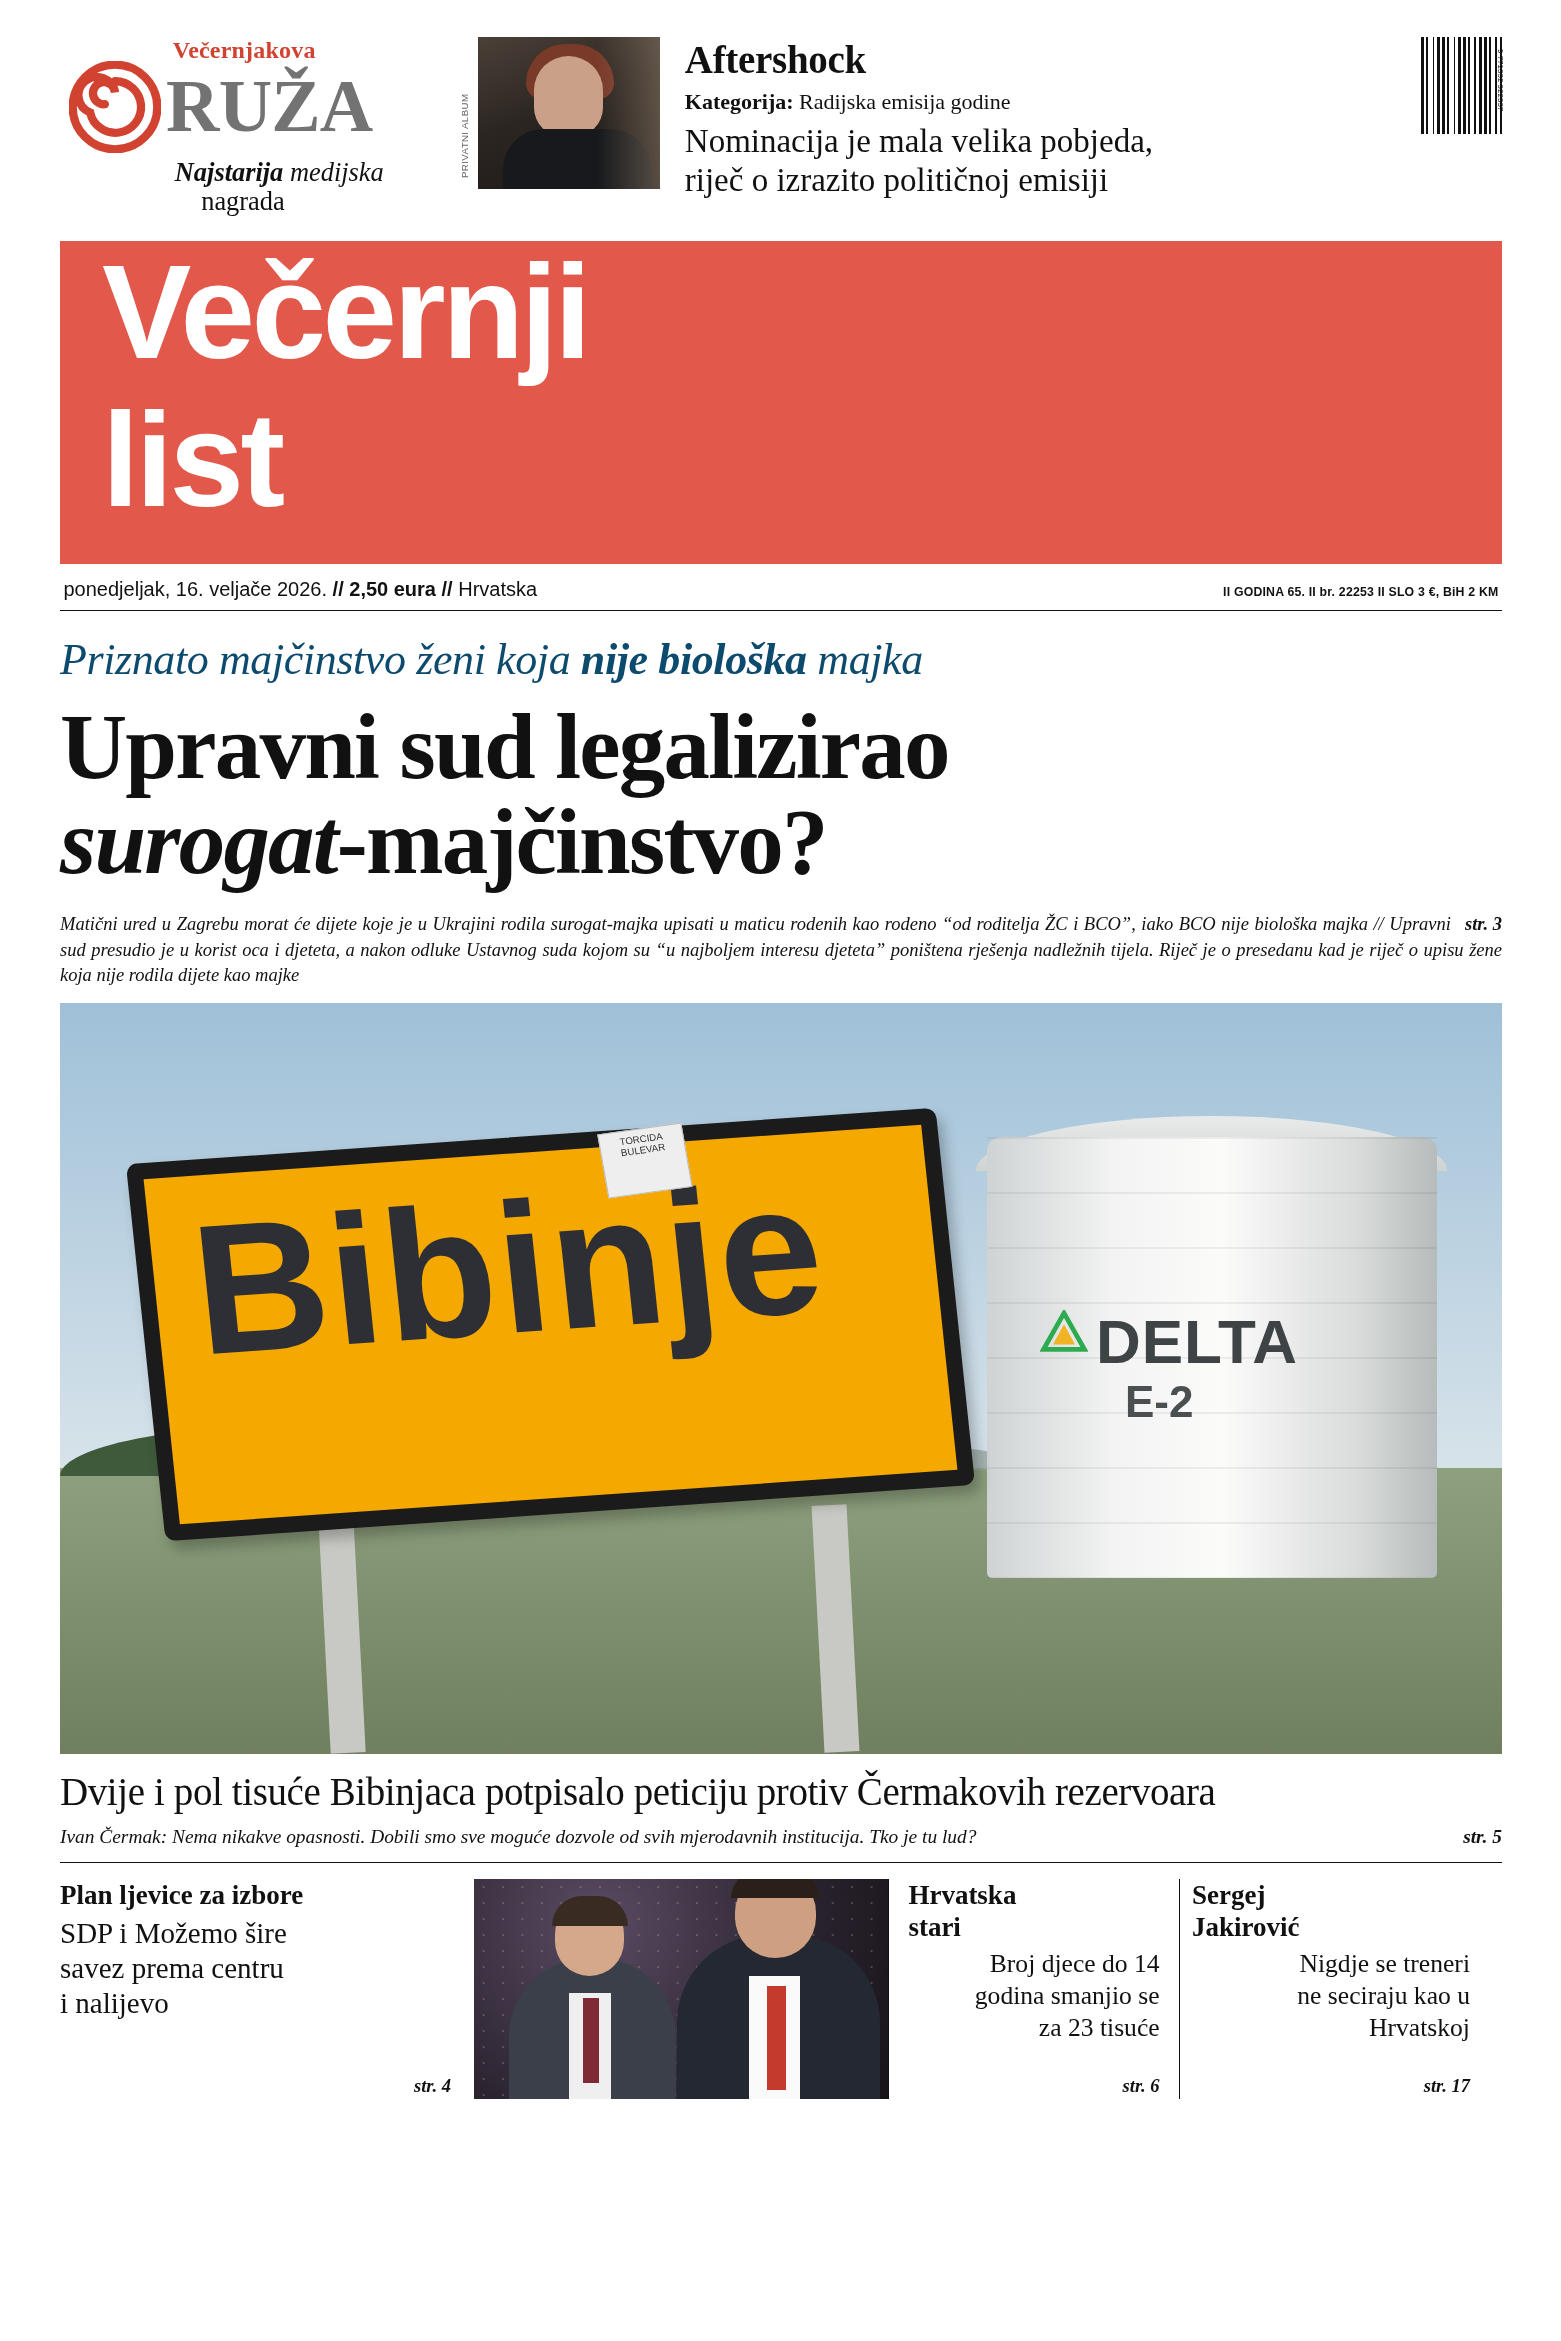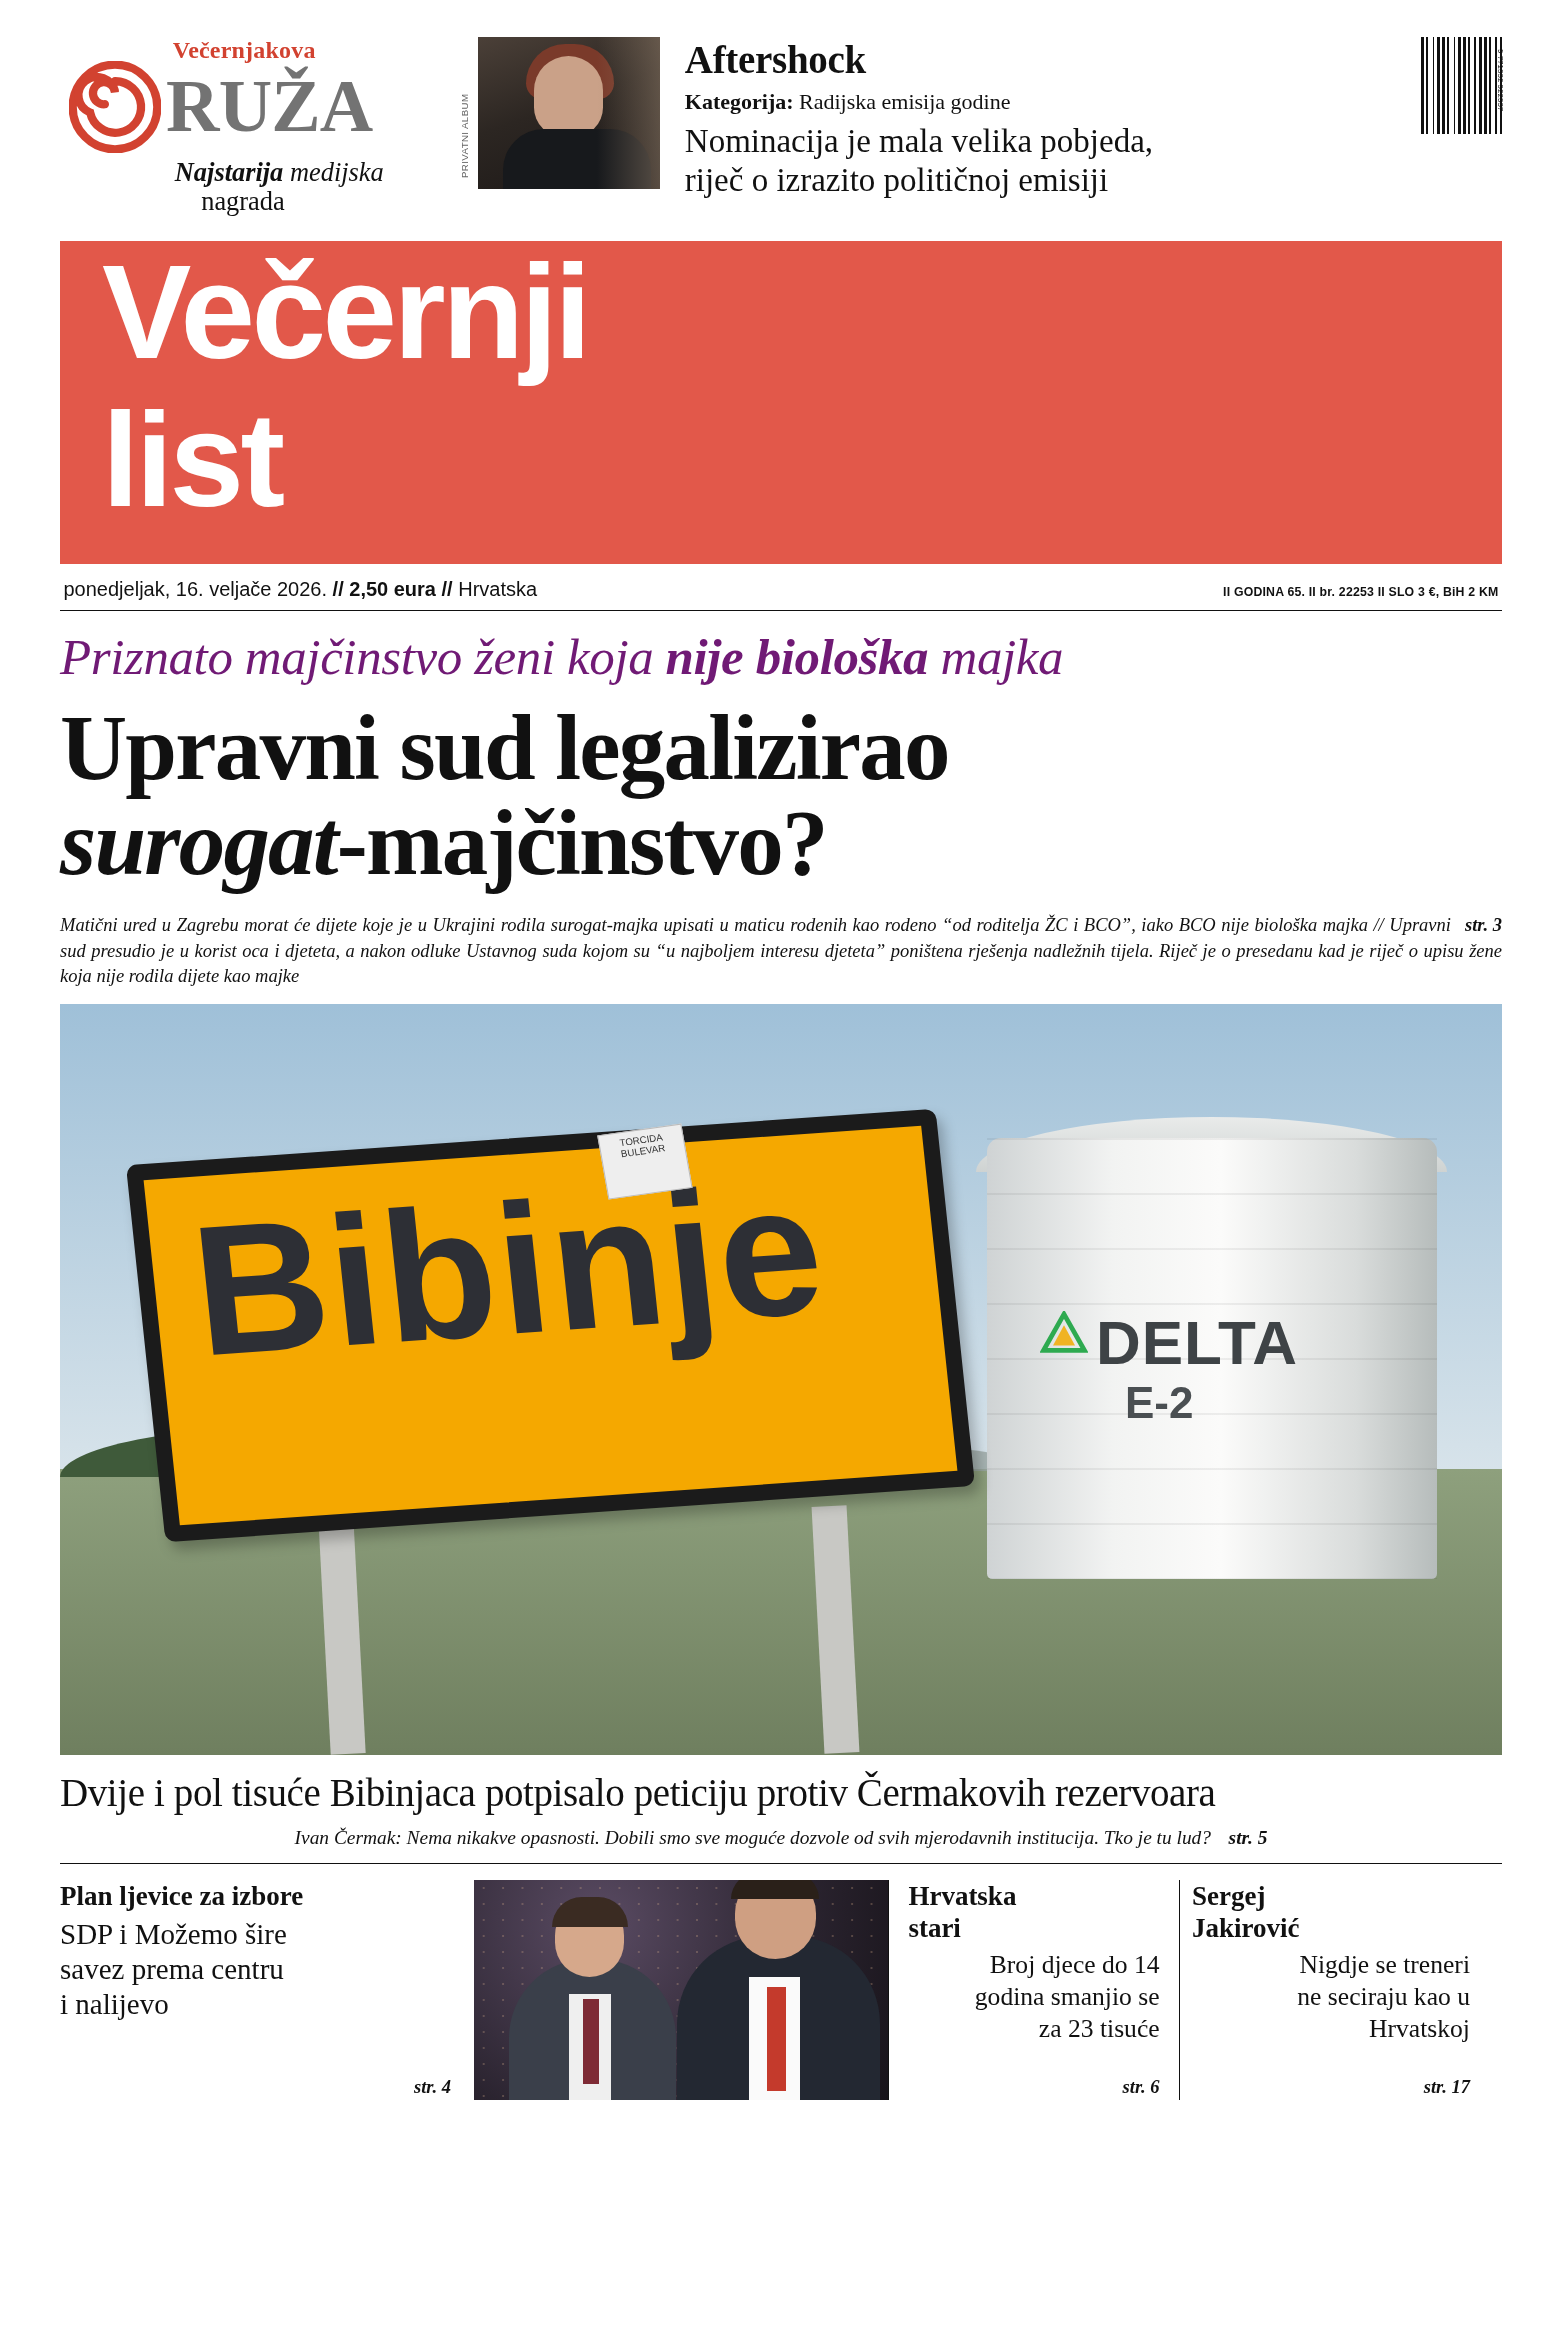--- a/index.html
+++ b/index.html
@@ -197,24 +197,24 @@
   .datebar .right {
     font-family: "Liberation Sans", sans-serif;
     font-size: 12.3px;
     font-weight: bold;
     color: #111;
     letter-spacing: 0.2px;
   }
 
   
   .kicker {
-    font-size: 51px;
+    font-size: 44px;
     font-style: italic;
-    color: #701a75;
-    margin-top: 17px;
+    color: #0c4a6e;
+    margin-top: 23px;
     letter-spacing: -0.4px;
   }
   .kicker b { font-weight: bold; font-style: italic; }
   .headline {
     font-size: 93px;
     line-height: 95px;
     font-weight: bold;
     color: #111;
     margin-top: 14px;
     letter-spacing: -1.8px;
@@ -311,21 +311,21 @@
     color: #111;
     margin-top: 16px;
     letter-spacing: -0.4px;
   }
   .cap-sub {
     font-size: 19.4px;
     font-style: italic;
     color: #111;
     margin-top: 12.3px;
     display: flex;
-    justify-content: center;
+    justify-content: space-between;
     align-items: baseline;
   }
   .cap-sub .pg { font-weight: bold; font-style: italic; margin-left: 17.6px; white-space: nowrap; }
 
   
   .bottom {
     display: flex;
     margin-top: 16px;
     height: 220px;
   }

